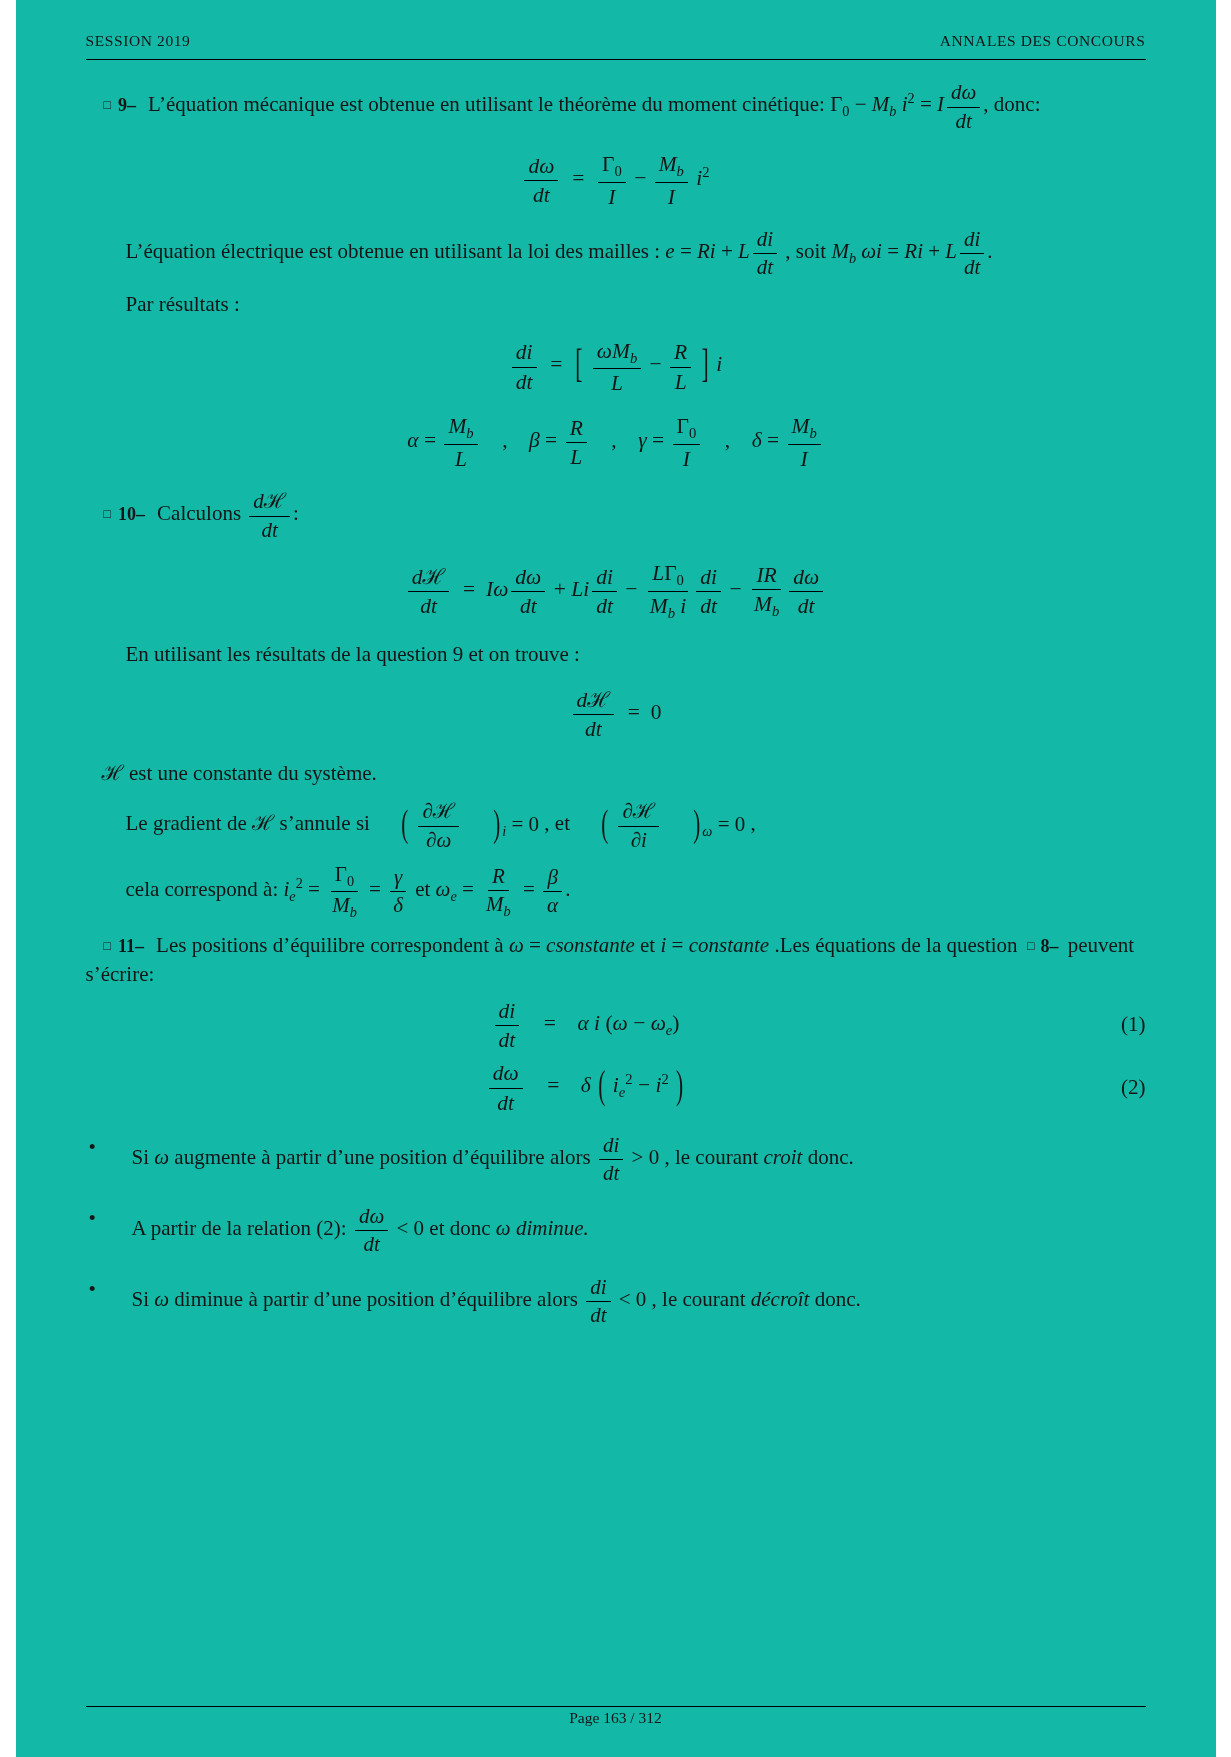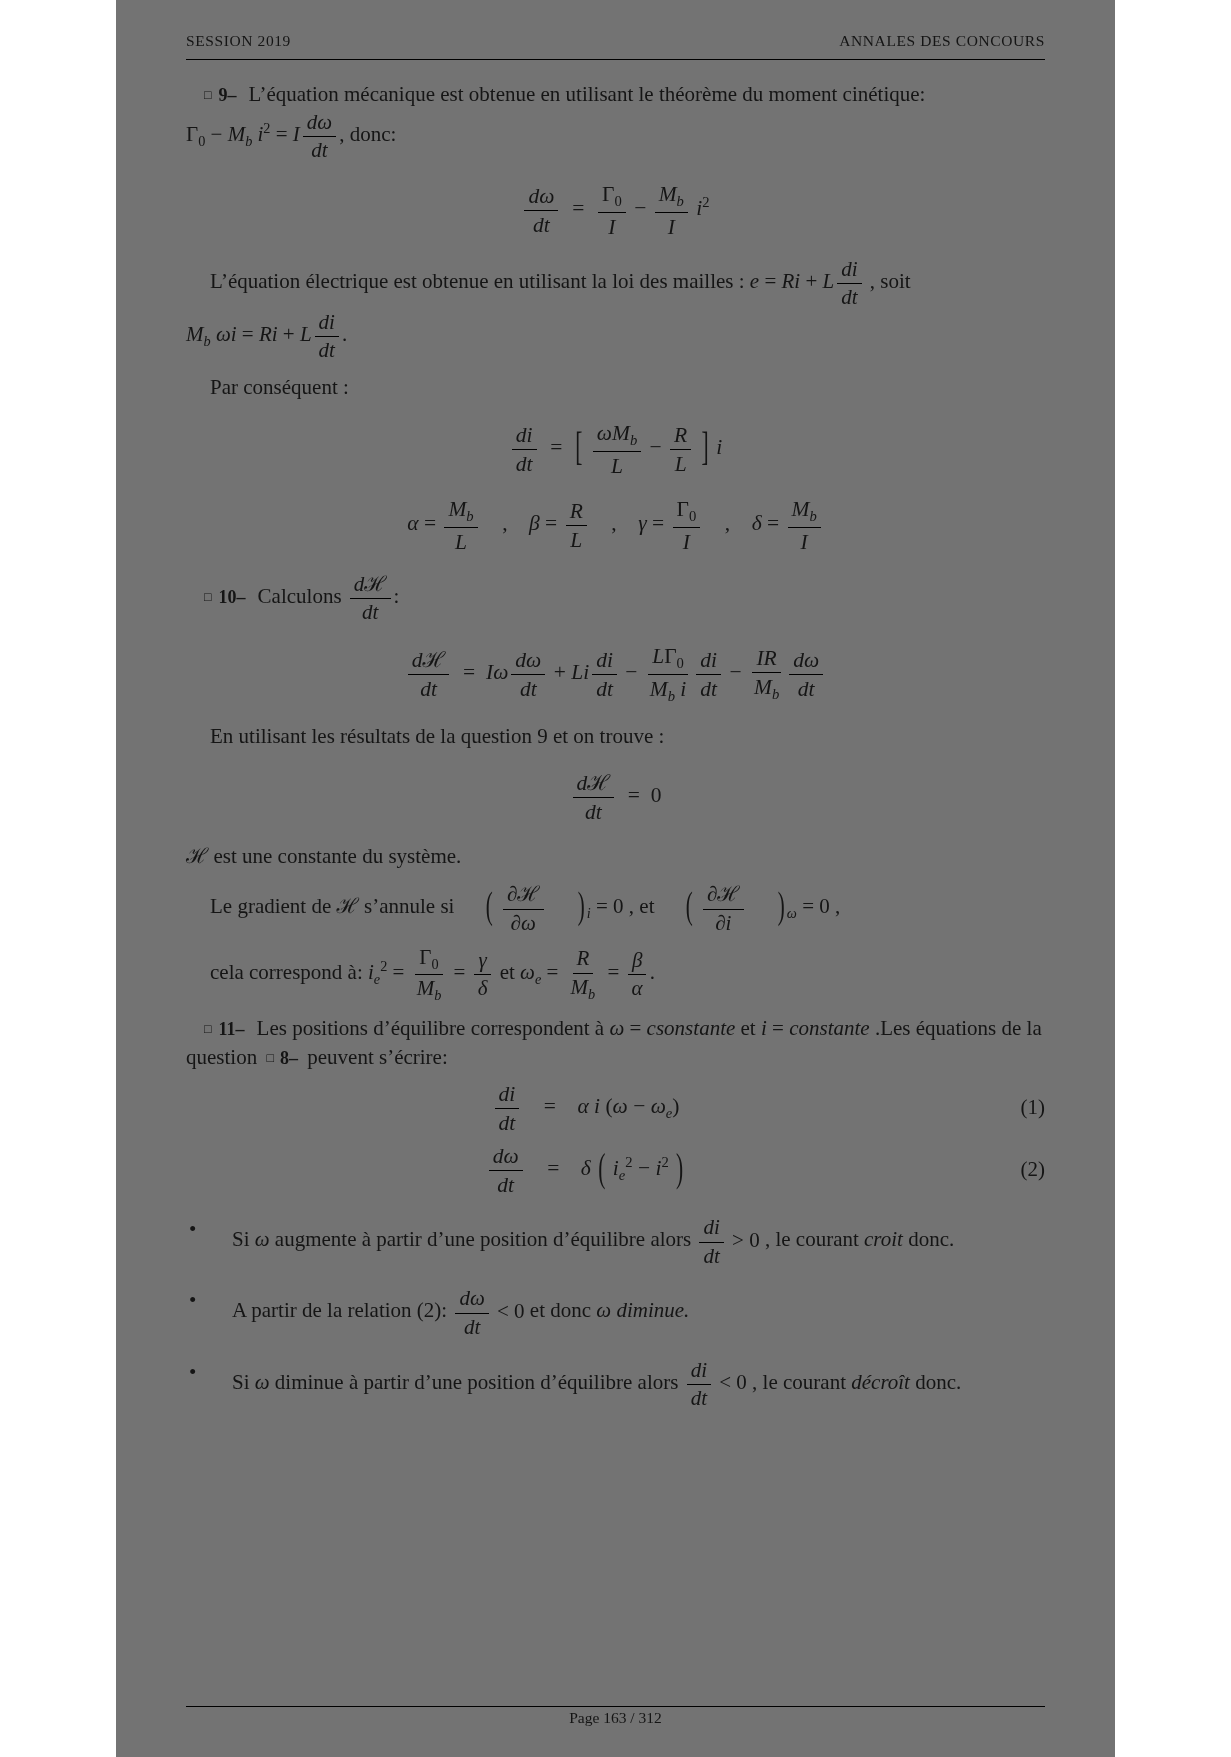--- a/index.html
+++ b/index.html
@@ -1,29 +1,29 @@
 <!DOCTYPE html>
 <html><head>
 <meta charset="utf-8">
 <style>
   html,body{margin:0;padding:0;background:#ffffff;}
   .page{
-    width:999px;height:1757px;box-sizing:border-box;position:relative;
-    margin:0 auto;background:#737373;color:#151515;
+    width:1200px;height:1757px;box-sizing:border-box;position:relative;
+    margin:0 auto;background:#14b8a6;color:#151515;
     font-family:"Liberation Serif","DejaVu Serif",serif;
     font-size:21px;line-height:1.42;overflow:hidden;
     padding:30px 70px 0 70px;
   }
   
   .hdr{display:flex;justify-content:space-between;align-items:baseline;
        font-size:15.5px;letter-spacing:.6px;padding-bottom:7px;}
   .hrule{border-top:1.7px solid #000;height:0;}
   .body{margin-top:20px;}
 
-  p{margin:10px 0;}
+  p{margin:10px 16px;}
   .qpara{text-indent:18px;margin:2px 0 8px;}
   .ind{text-indent:24px;}
   .noind{text-indent:0;}
   .qbox{font-size:12.5px;position:relative;top:-2px;margin-right:7px;}
   .qnum{font-weight:bold;font-size:18px;margin-right:12px;}
   .qbox-inline{font-size:12.5px;position:relative;top:-2px;margin:0 6px 0 4px;}
   .qnum-inline{font-weight:bold;font-size:18px;margin-right:4px;}
 
   
   .m{white-space:nowrap;}
@@ -88,21 +88,21 @@
       <span>L’équation électrique est obtenue en utilisant la loi des mailles : </span><span class="m"><i>e</i> = <i>R</i><i>i</i> + <i>L</i><span class="fr">
             <span class="fn"><i>d</i><i>i</i></span>
             <span class="fd"><i>d</i><i>t</i></span>
           </span></span><span> , soit </span><span class="m"><i>M</i><sub><i>b</i></sub> <i>ω</i><i>i</i> = <i>R</i><i>i</i> + <i>L</i><span class="fr">
             <span class="fn"><i>d</i><i>i</i></span>
             <span class="fd"><i>d</i><i>t</i></span>
           </span>.</span>
     </p>
 
     <p class="ind">
-      <span>Par conséquent :</span>
+      <span>Par résultats :</span>
     </p>
 
     <div class="dmath">
       <span class="m"><span class="fr">
             <span class="fn"><i>d</i><i>i</i></span>
             <span class="fd"><i>d</i><i>t</i></span>
           </span> = <span class="bg">[</span> <span class="fr">
             <span class="fn"><i>ω</i><i>M</i><sub><i>b</i></sub></span>
             <span class="fd"><i>L</i></span>
           </span> − <span class="fr">

